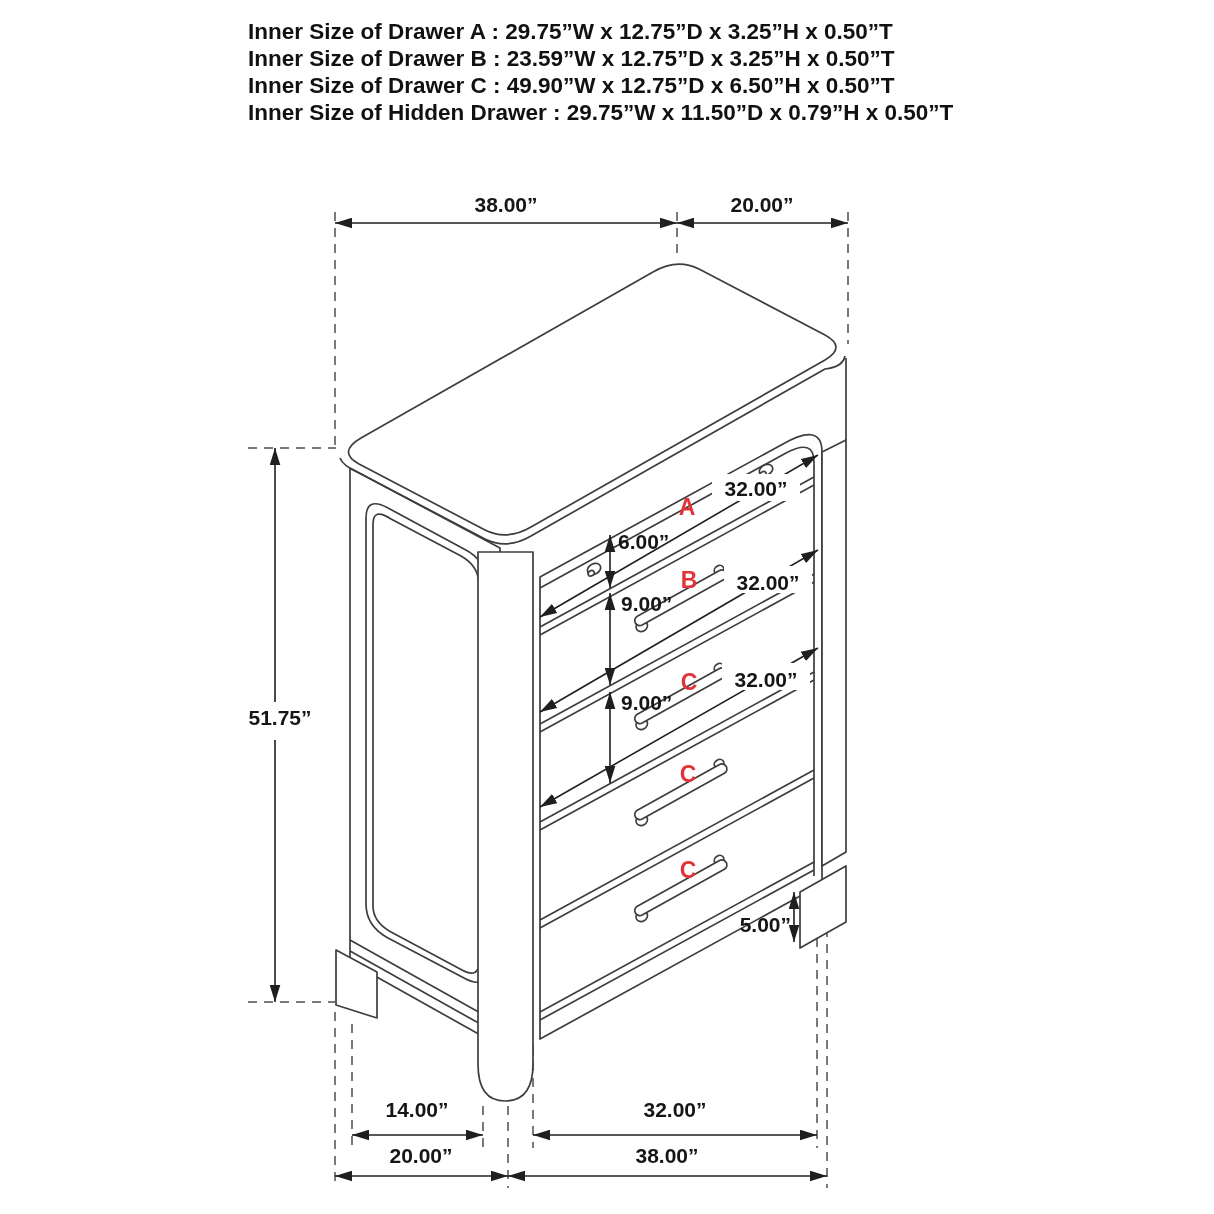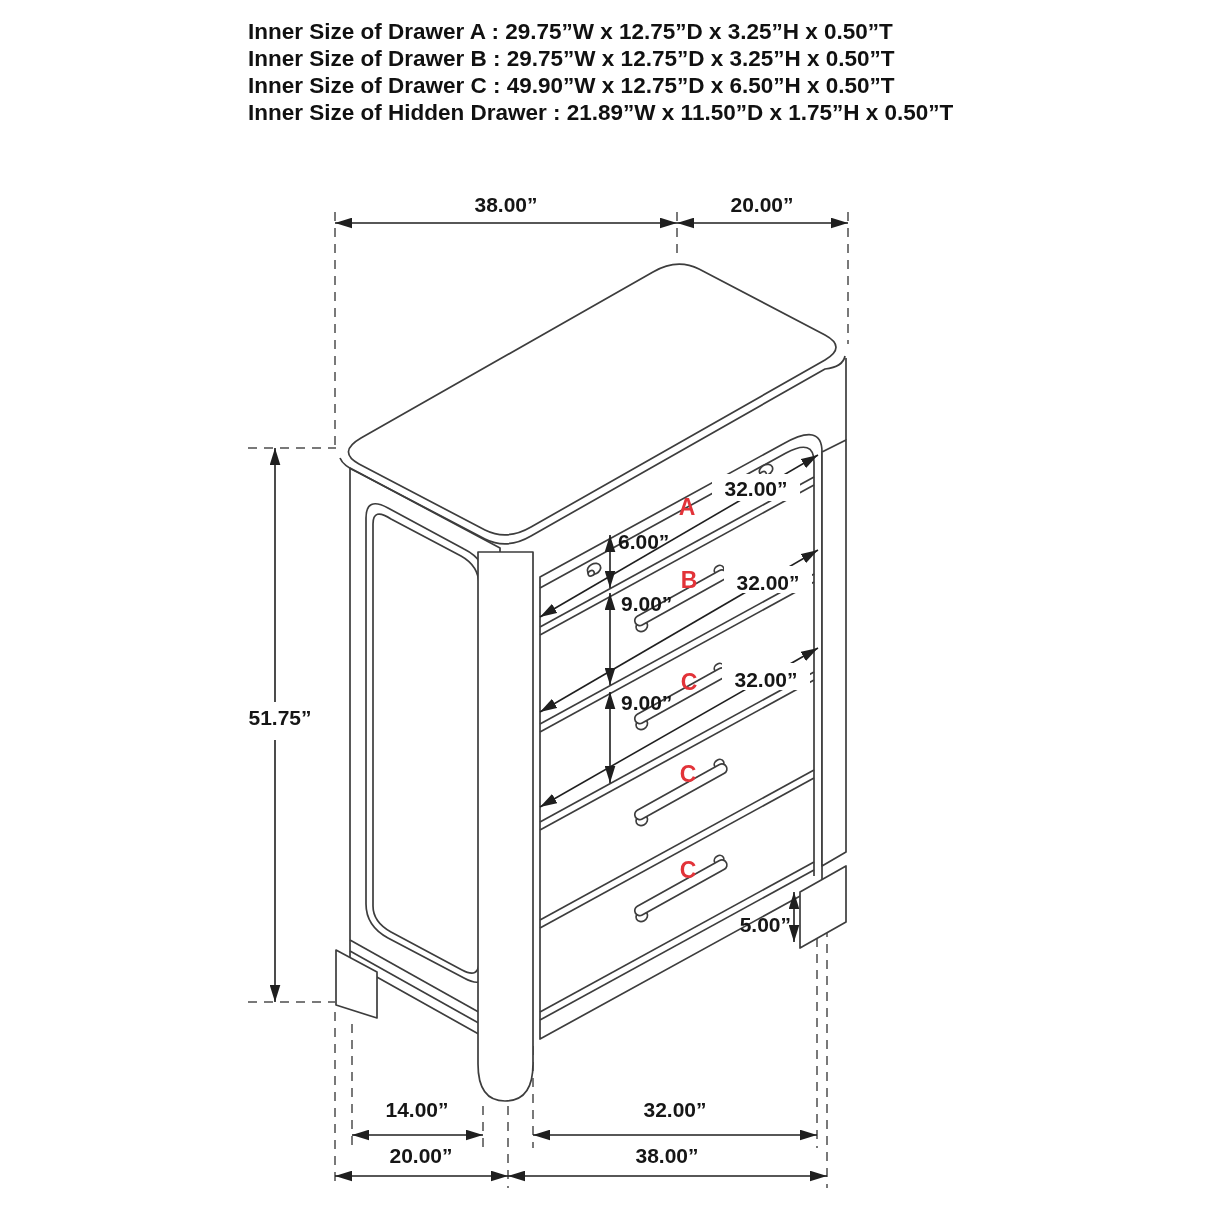--- a/index.html
+++ b/index.html
@@ -16,23 +16,23 @@
   .red-t{font-family:"Liberation Sans",sans-serif;font-weight:bold;font-size:23px;fill:#e23339;}
   .bg{fill:#ffffff;stroke:none;}
 </style>
 </head>
 <body>
 
 <div class="stage">
 
   <div class="hdr">
     <div>Inner Size of Drawer A : 29.75”W x 12.75”D x 3.25”H x 0.50”T</div>
-    <div>Inner Size of Drawer B : 29.75”W x 12.75”D x 3.25”H x 0.50”T</div>
+    <div>Inner Size of Drawer B : 23.59”W x 12.75”D x 3.25”H x 0.50”T</div>
     <div>Inner Size of Drawer C : 49.90”W x 12.75”D x 6.50”H x 0.50”T</div>
-    <div>Inner Size of Hidden Drawer : 21.89”W x 11.50”D x 1.75”H x 0.50”T</div>
+    <div>Inner Size of Hidden Drawer : 29.75”W x 11.50”D x 0.79”H x 0.50”T</div>
   </div>
 
   <svg width="1214" height="1214" viewBox="0 0 1214 1214">
     <defs>
       <marker id="arr" viewBox="0 0 16 10" refX="16" refY="5" markerWidth="17" markerHeight="11" markerUnits="userSpaceOnUse" orient="auto-start-reverse">
         <path d="M0,0 L16,5 L0,10 Z" fill="#1f1f1f"></path>
       </marker>
     </defs>
 
     <g>

